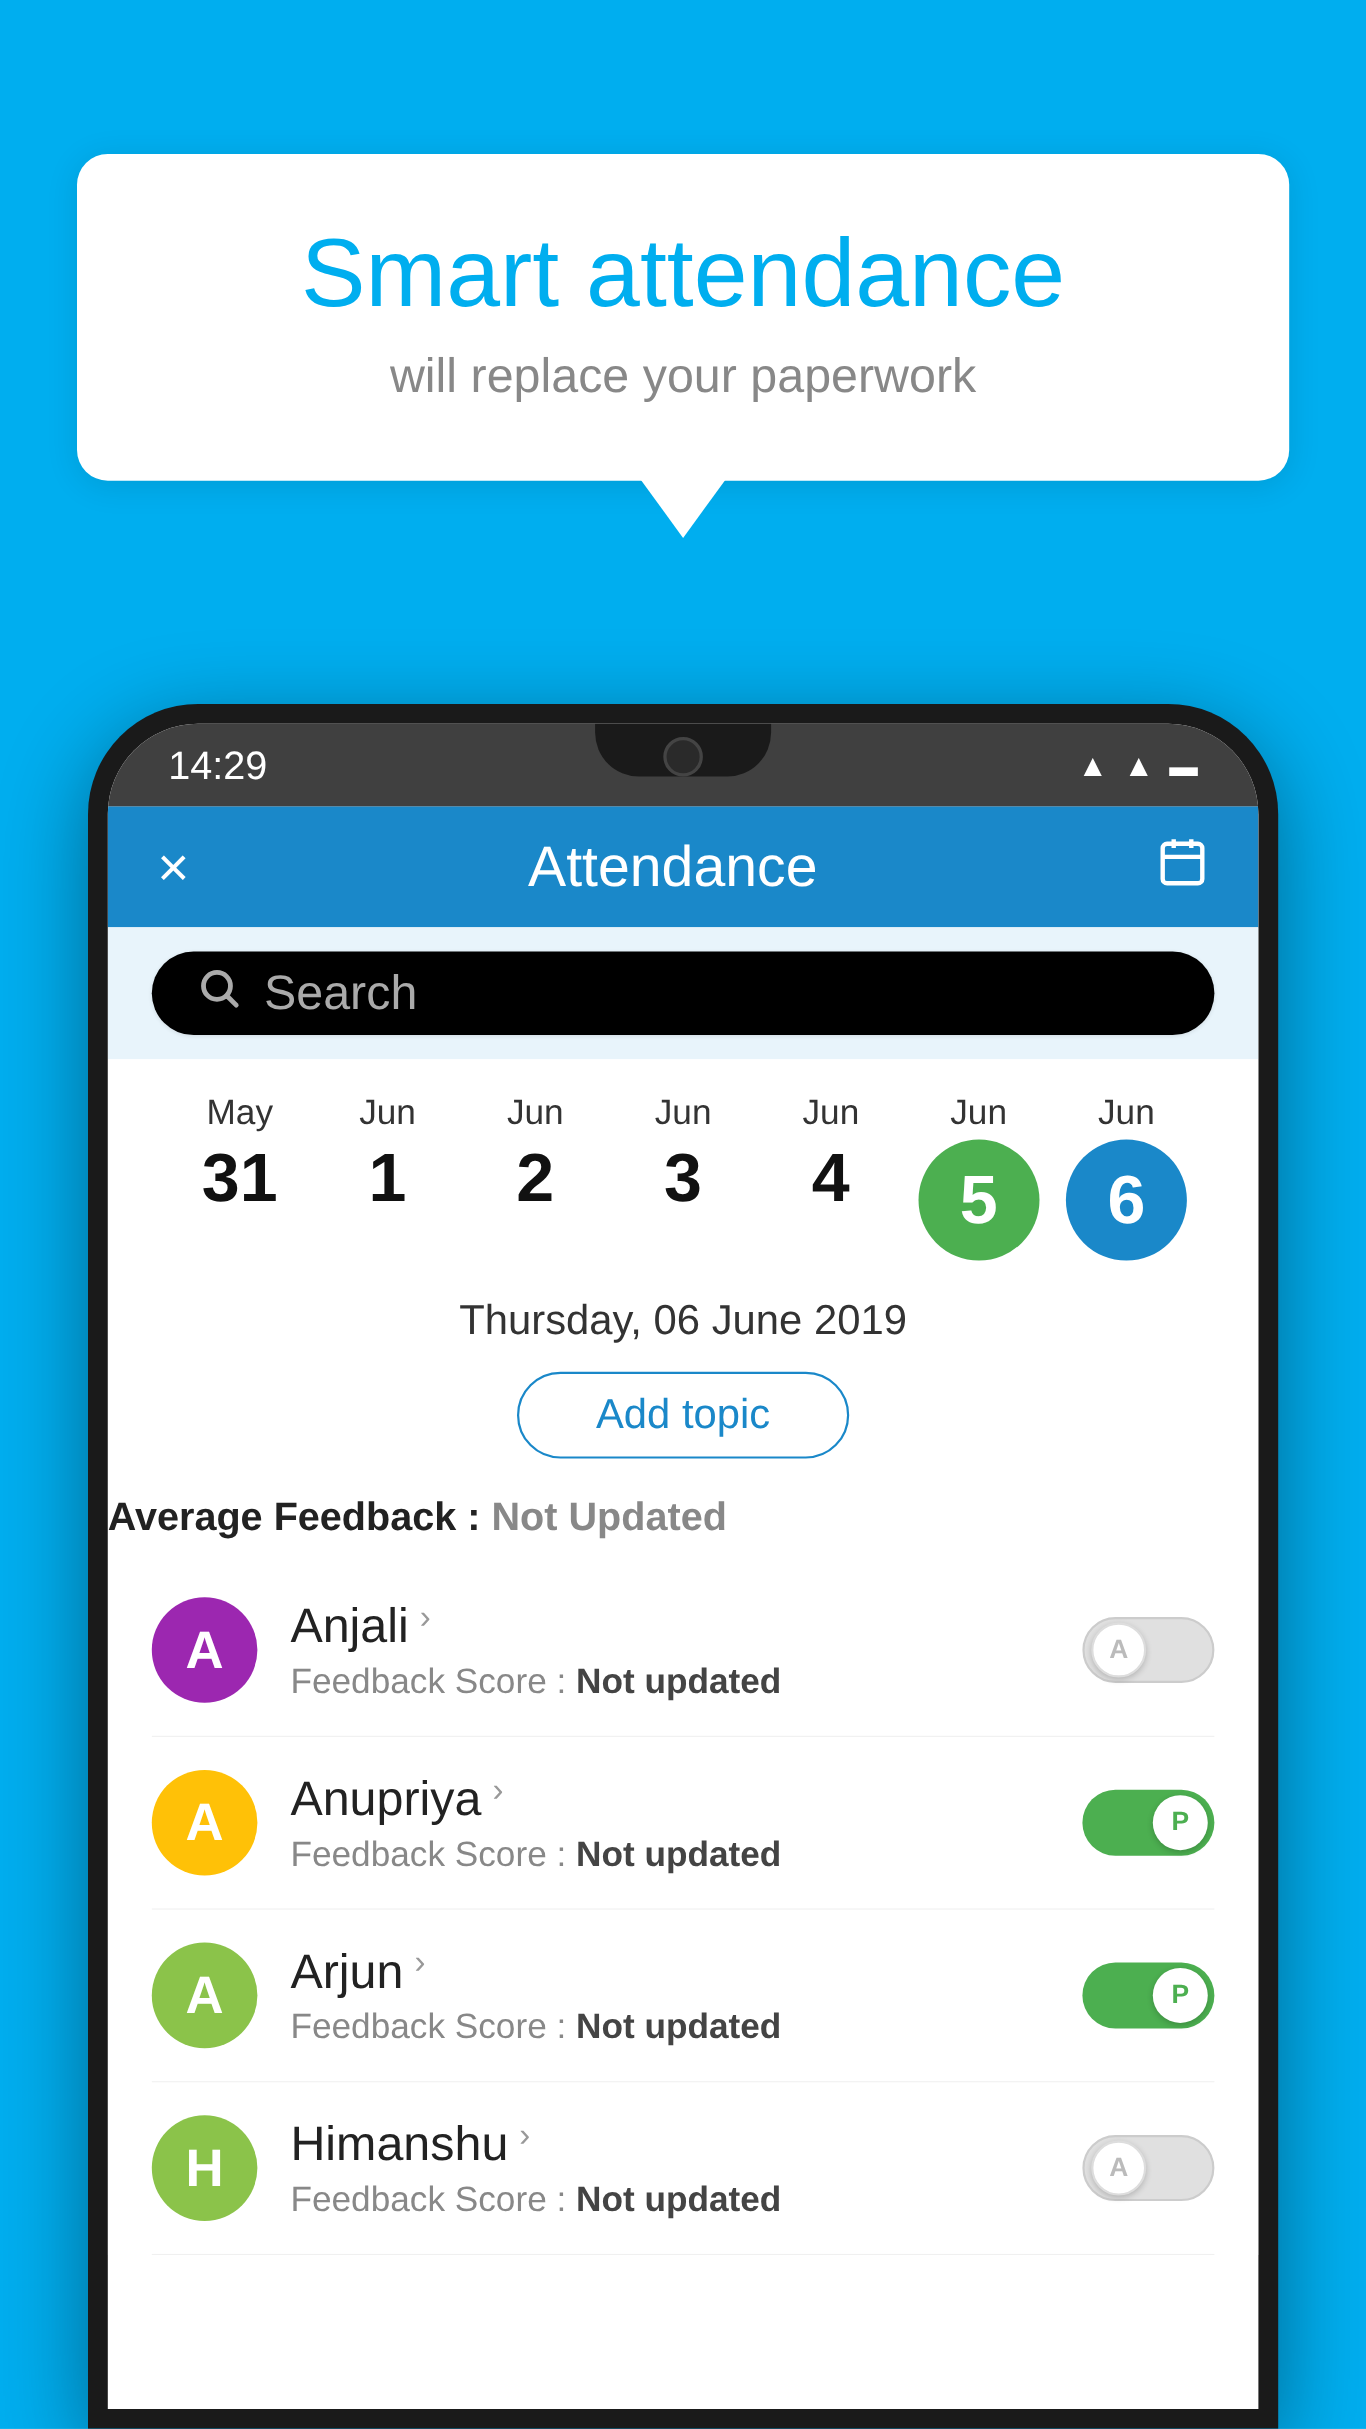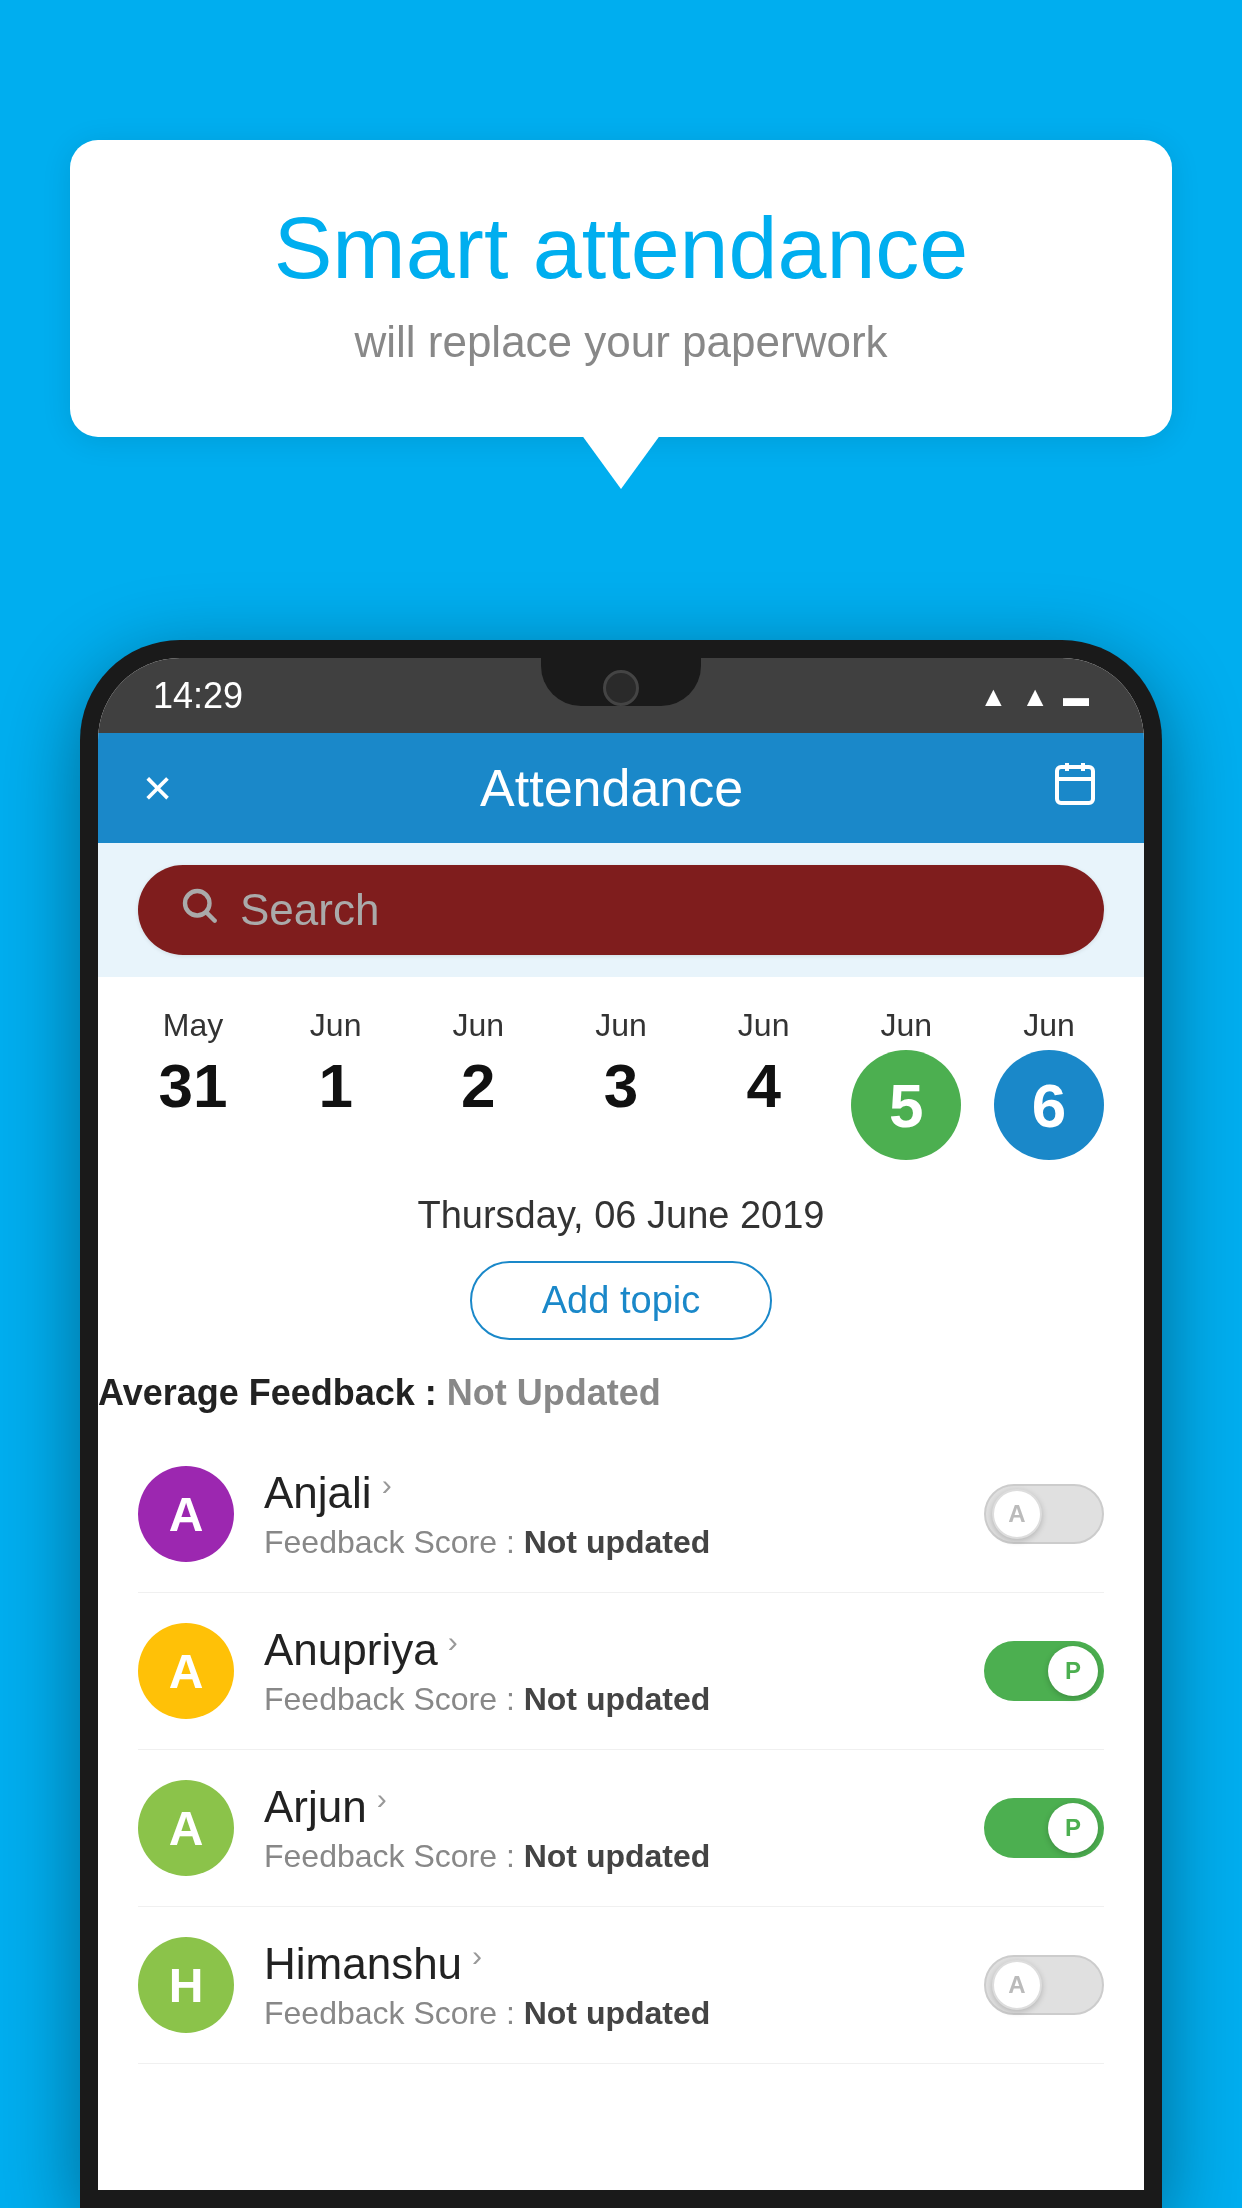--- a/index.html
+++ b/index.html
@@ -149,23 +149,23 @@
       font-size: 46px;
     }
 
     
     .search-bar-container {
       background: #e8f4fb;
       padding: 22px 40px;
     }
 
     .search-bar {
-      background: #7f1d1d;
+      background: #000000;
       border-radius: 50px;
-      height: 90px;
+      height: 76px;
       display: flex;
       align-items: center;
       padding: 0 40px;
       gap: 20px;
       box-shadow: 0 1px 4px rgba(0,0,0,0.1);
     }
 
     .search-icon-svg {
       color: #999;
       font-size: 42px;
@@ -174,21 +174,21 @@
     .search-input-text {
       font-size: 44px;
       color: #aaa;
       flex: 1;
     }
 
     
     .calendar-row {
       display: flex;
       align-items: flex-start;
-      padding: 30px 35px 10px;
+      padding: 30px 60px 10px;
       justify-content: space-between;
       background: white;
     }
 
     .cal-col {
       display: flex;
       flex-direction: column;
       align-items: center;
       width: 120px;
     }

